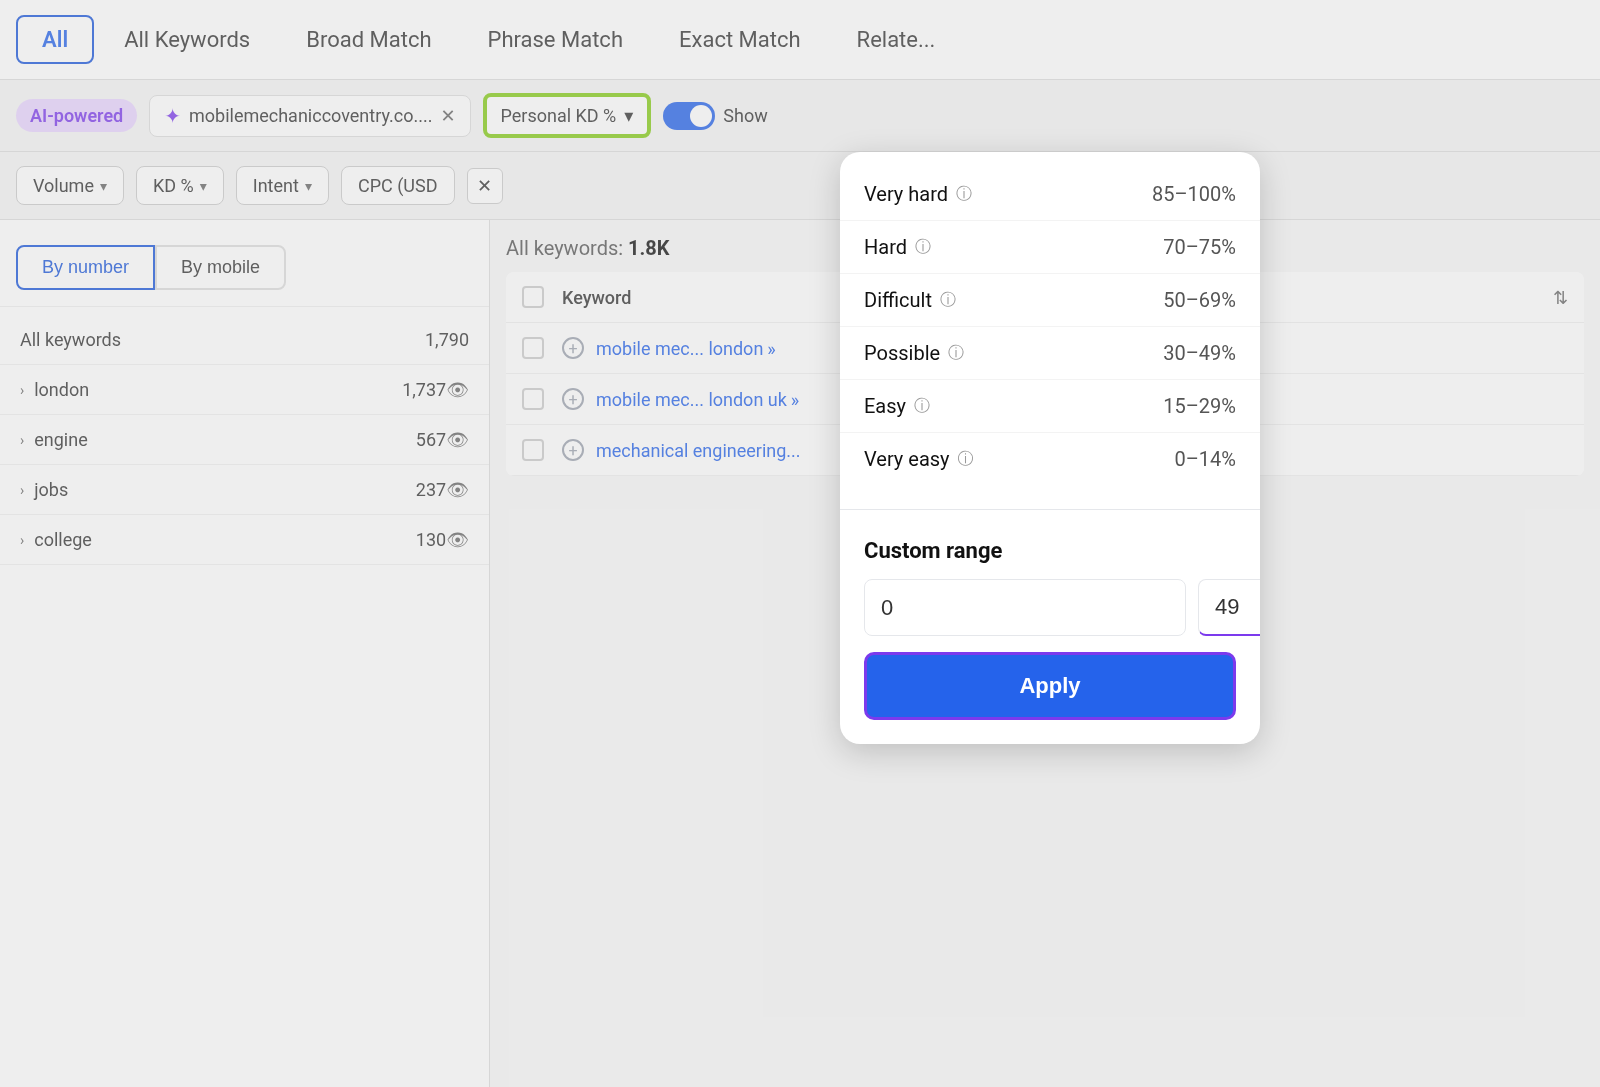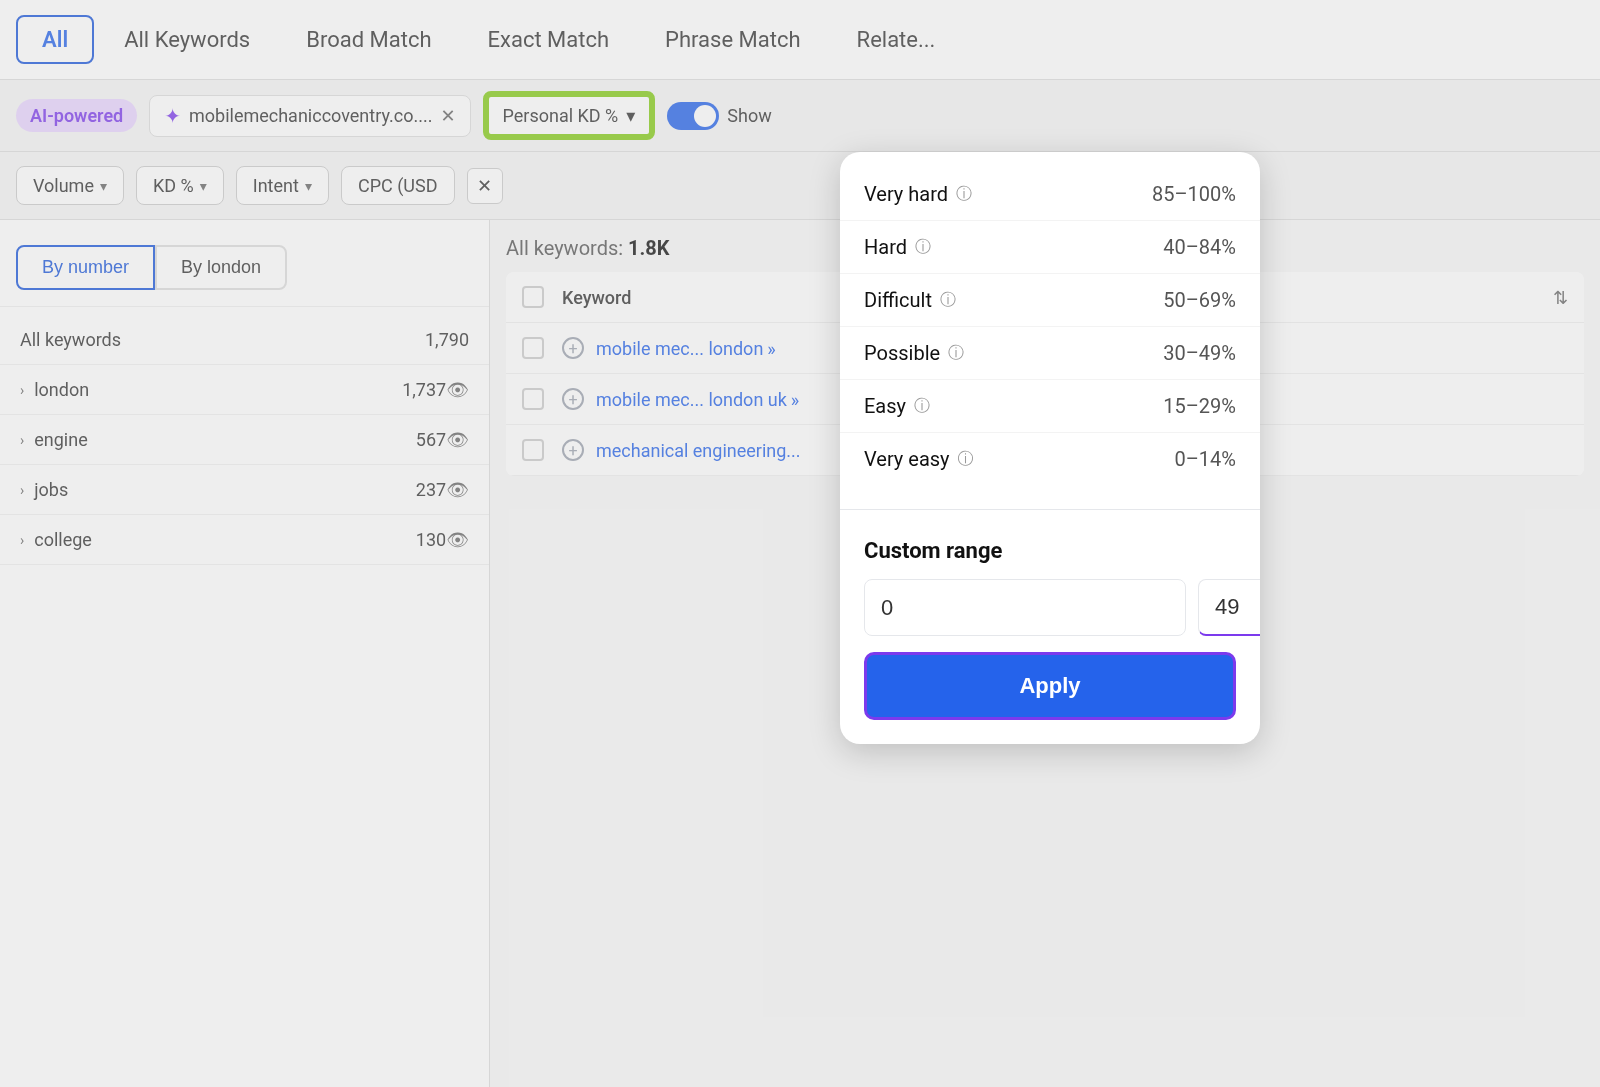--- a/index.html
+++ b/index.html
@@ -96,21 +96,21 @@
 
     .close-btn {
       color: #666;
       cursor: pointer;
       font-size: 18px;
     }
 
     .kd-dropdown {
       display: flex;
       align-items: flex-start;
-      border: 6px solid #84cc16;
+      border: 4px solid #84cc16;
       border-radius: 8px;
       padding: 8px 14px;
       gap: 8px;
       background: white;
       cursor: pointer;
       font-size: 18px;
       color: #333;
     }
 
     .toggle-container {
@@ -490,22 +490,22 @@
   </style>
 </head>
 <body>
 
 <div class="main-content">
 
   <div class="tab-bar">
     <div class="tab active selected">All</div>
     <div class="tab">All Keywords</div>
     <div class="tab">Broad Match</div>
+    <div class="tab">Phrase Match</div>
     <div class="tab">Exact Match</div>
-    <div class="tab">Phrase Match</div>
     <div class="tab">Relate...</div>
   </div>
 
   <div class="filter-bar">
     <span class="ai-badge">AI-powered</span>
     <div class="domain-input">
       <span class="spark-icon">✦</span>
       <span class="domain-text">mobilemechaniccoventry.co....</span>
       <span class="close-btn">✕</span>
     </div>
@@ -536,21 +536,21 @@
       <span>CPC (USD</span>
     </div>
     <div class="close-x-btn">✕</div>
   </div>
 
   <div class="content-area">
 
     <div class="left-panel">
       <div class="view-toggle">
         <button class="view-btn active">By number</button>
-        <button class="view-btn">By london</button>
+        <button class="view-btn">By mobile</button>
       </div>
       <div class="keyword-list">
 
         <div class="keyword-item header-item">
           <div class="keyword-left">
             <span class="keyword-name">All keywords</span>
           </div>
           <span class="keyword-count">1,790</span>
         </div>
 
@@ -651,21 +651,21 @@
         <span class="kd-info">ⓘ</span>
       </div>
       <span class="kd-range">85–100%</span>
     </div>
 
     <div class="kd-item">
       <div class="kd-item-left">
         <span class="kd-label">Hard</span>
         <span class="kd-info">ⓘ</span>
       </div>
-      <span class="kd-range">40–84%</span>
+      <span class="kd-range">70–75%</span>
     </div>
 
     <div class="kd-item">
       <div class="kd-item-left">
         <span class="kd-label">Difficult</span>
         <span class="kd-info">ⓘ</span>
       </div>
       <span class="kd-range">50–69%</span>
     </div>
 

